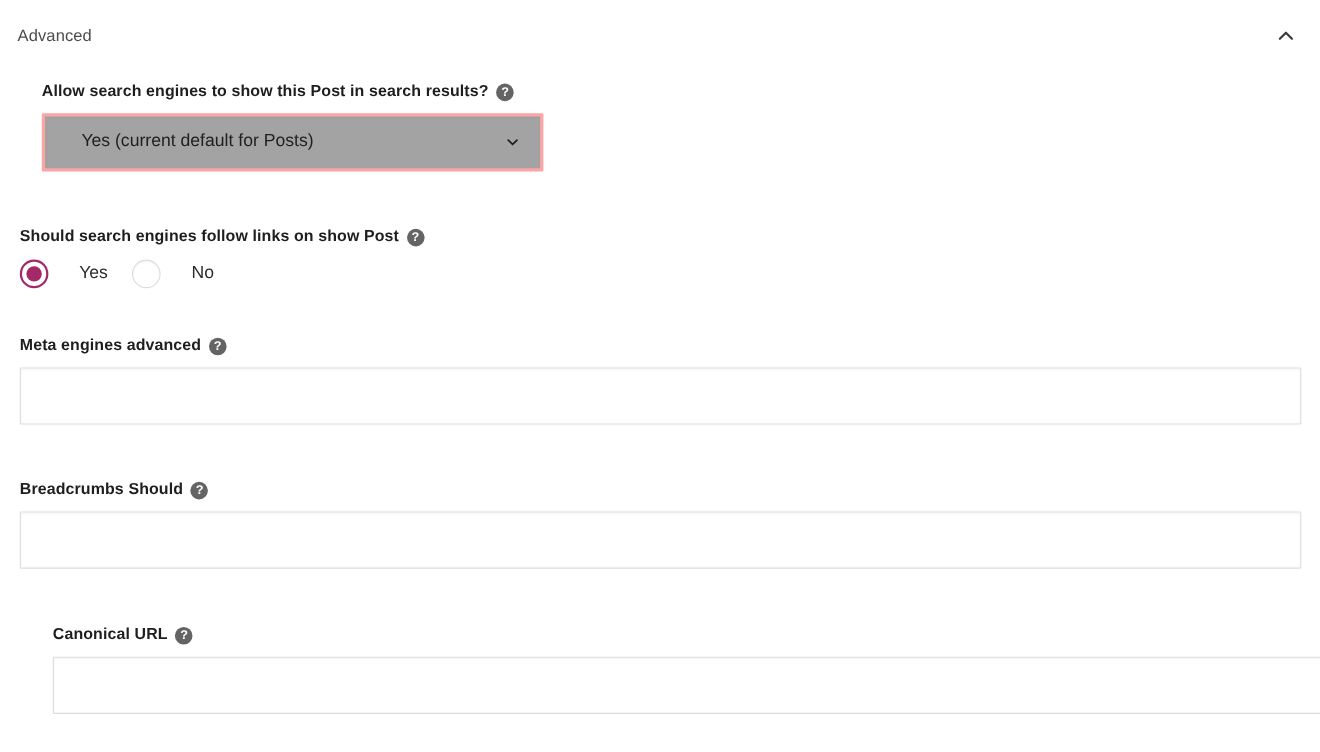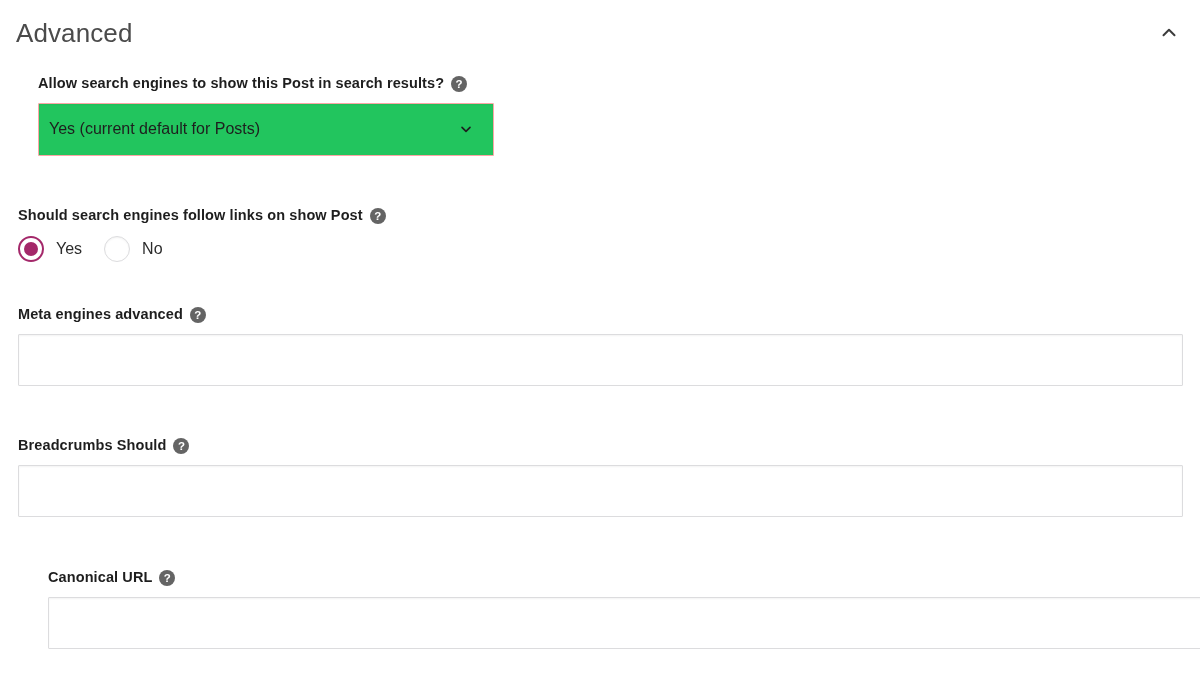--- a/index.html
+++ b/index.html
@@ -37,21 +37,21 @@
     height: 38px;
     display: flex;
     align-items: center;
     justify-content: space-between;
     background: transparent;
     border: none;
     padding: 0;
     cursor: pointer;
   }
   .panel-title {
-    font-size: 26px;
+    font-size: 15px;
     font-weight: 400;
     color: #4b4b4b;
     letter-spacing: 0.1px;
     line-height: 1.1;
   }
   .chevron-up {
     width: 26px;
     height: 26px;
     display: flex;
     align-items: center;
@@ -100,27 +100,27 @@
   
   .select-wrap {
     position: relative;
     width: 456px;
     height: 53px;
     margin-top: 10px;
   }
   .select-box {
     width: 100%;
     height: 100%;
-    background: #22c55e;
-    border: 1px solid #fca5a5;
+    background: #a3a3a3;
+    border: 3px solid #fca5a5;
     border-radius: 1px;
     box-shadow: inset 0 1px 2px rgba(0,0,0,0.045);
     display: flex;
     align-items: center;
-    padding: 0 44px 0 10px;
+    padding: 0 44px 0 33px;
     font-size: 16px;
     color: #1e1e1e;
     cursor: pointer;
     font-family: "Liberation Sans", "DejaVu Sans", sans-serif;
   }
   .select-arrow {
     position: absolute;
     right: 20px;
     top: 50%;
     transform: translateY(-50%);
@@ -163,21 +163,21 @@
   .radio-dot.checked::after {
     content: "";
     width: 14px;
     height: 14px;
     border-radius: 50%;
     background: #a4286a;
   }
   .radio-label {
     font-size: 16px;
     color: #2c2c2c;
-    margin-left: 12px;
+    margin-left: 28px;
     line-height: 1;
     white-space: nowrap;
   }
 
   
   .text-input {
     width: 1165px;
     height: 52px;
     margin-top: 10px;
     background: #fff;

